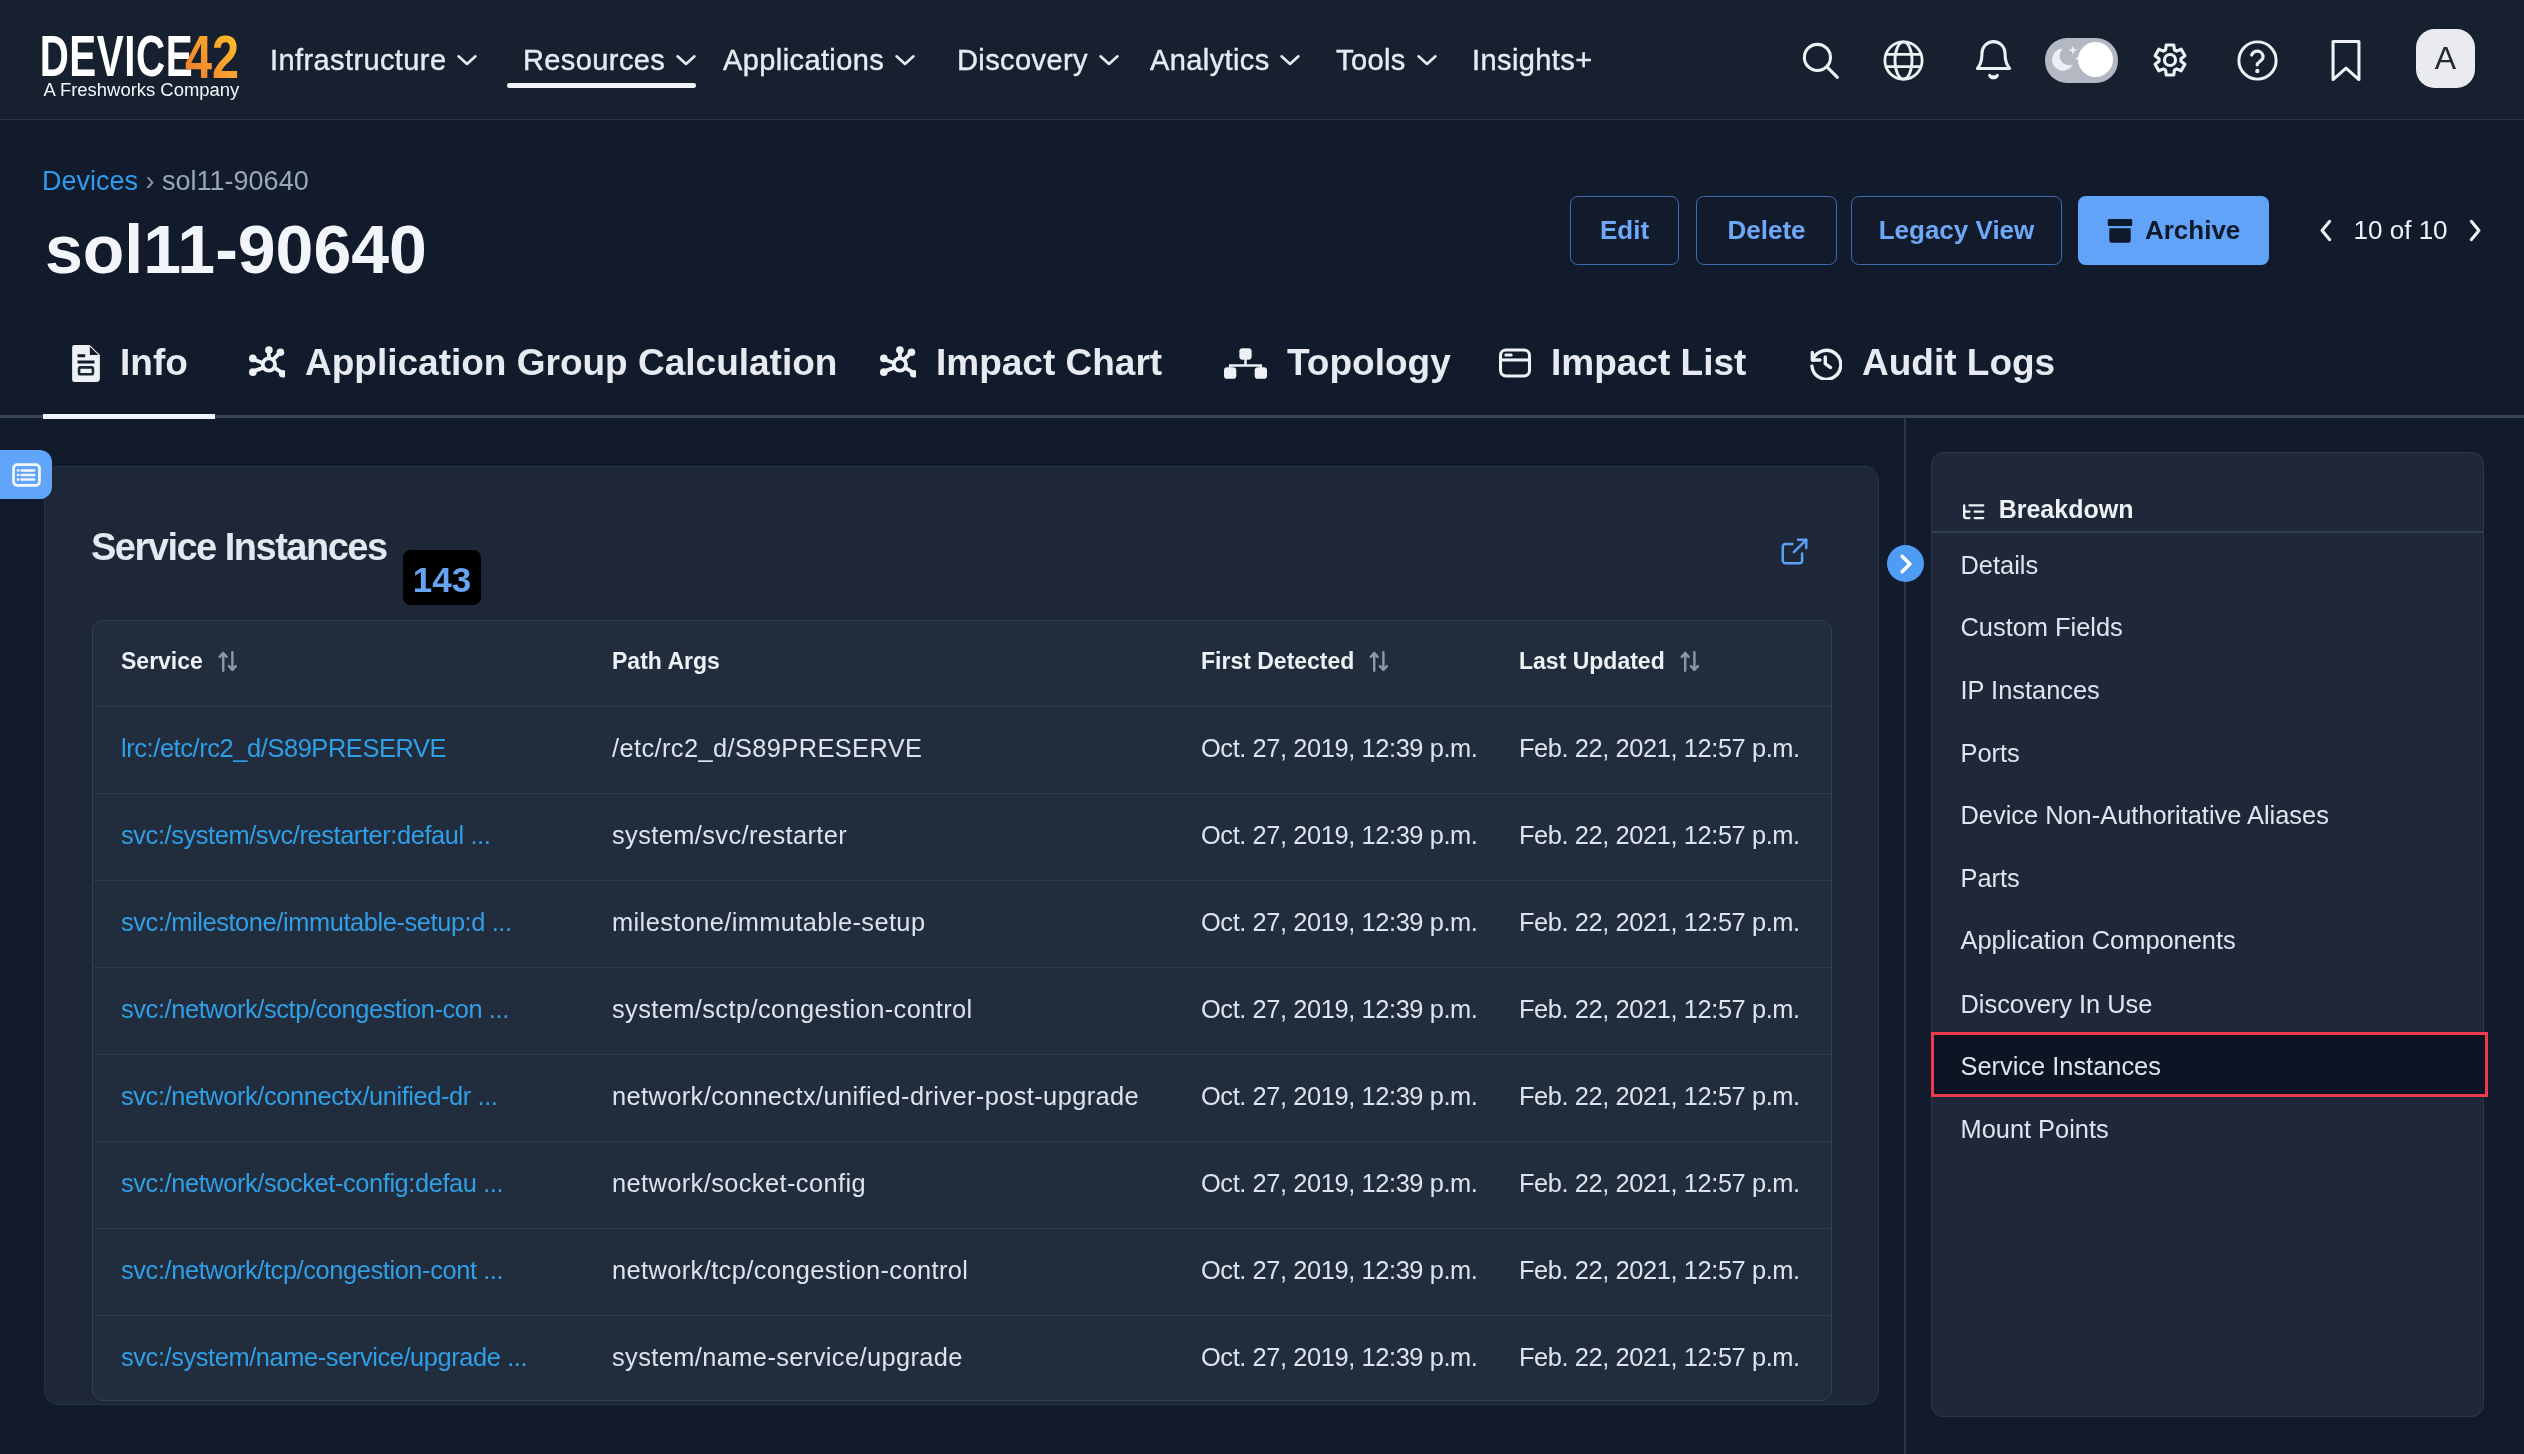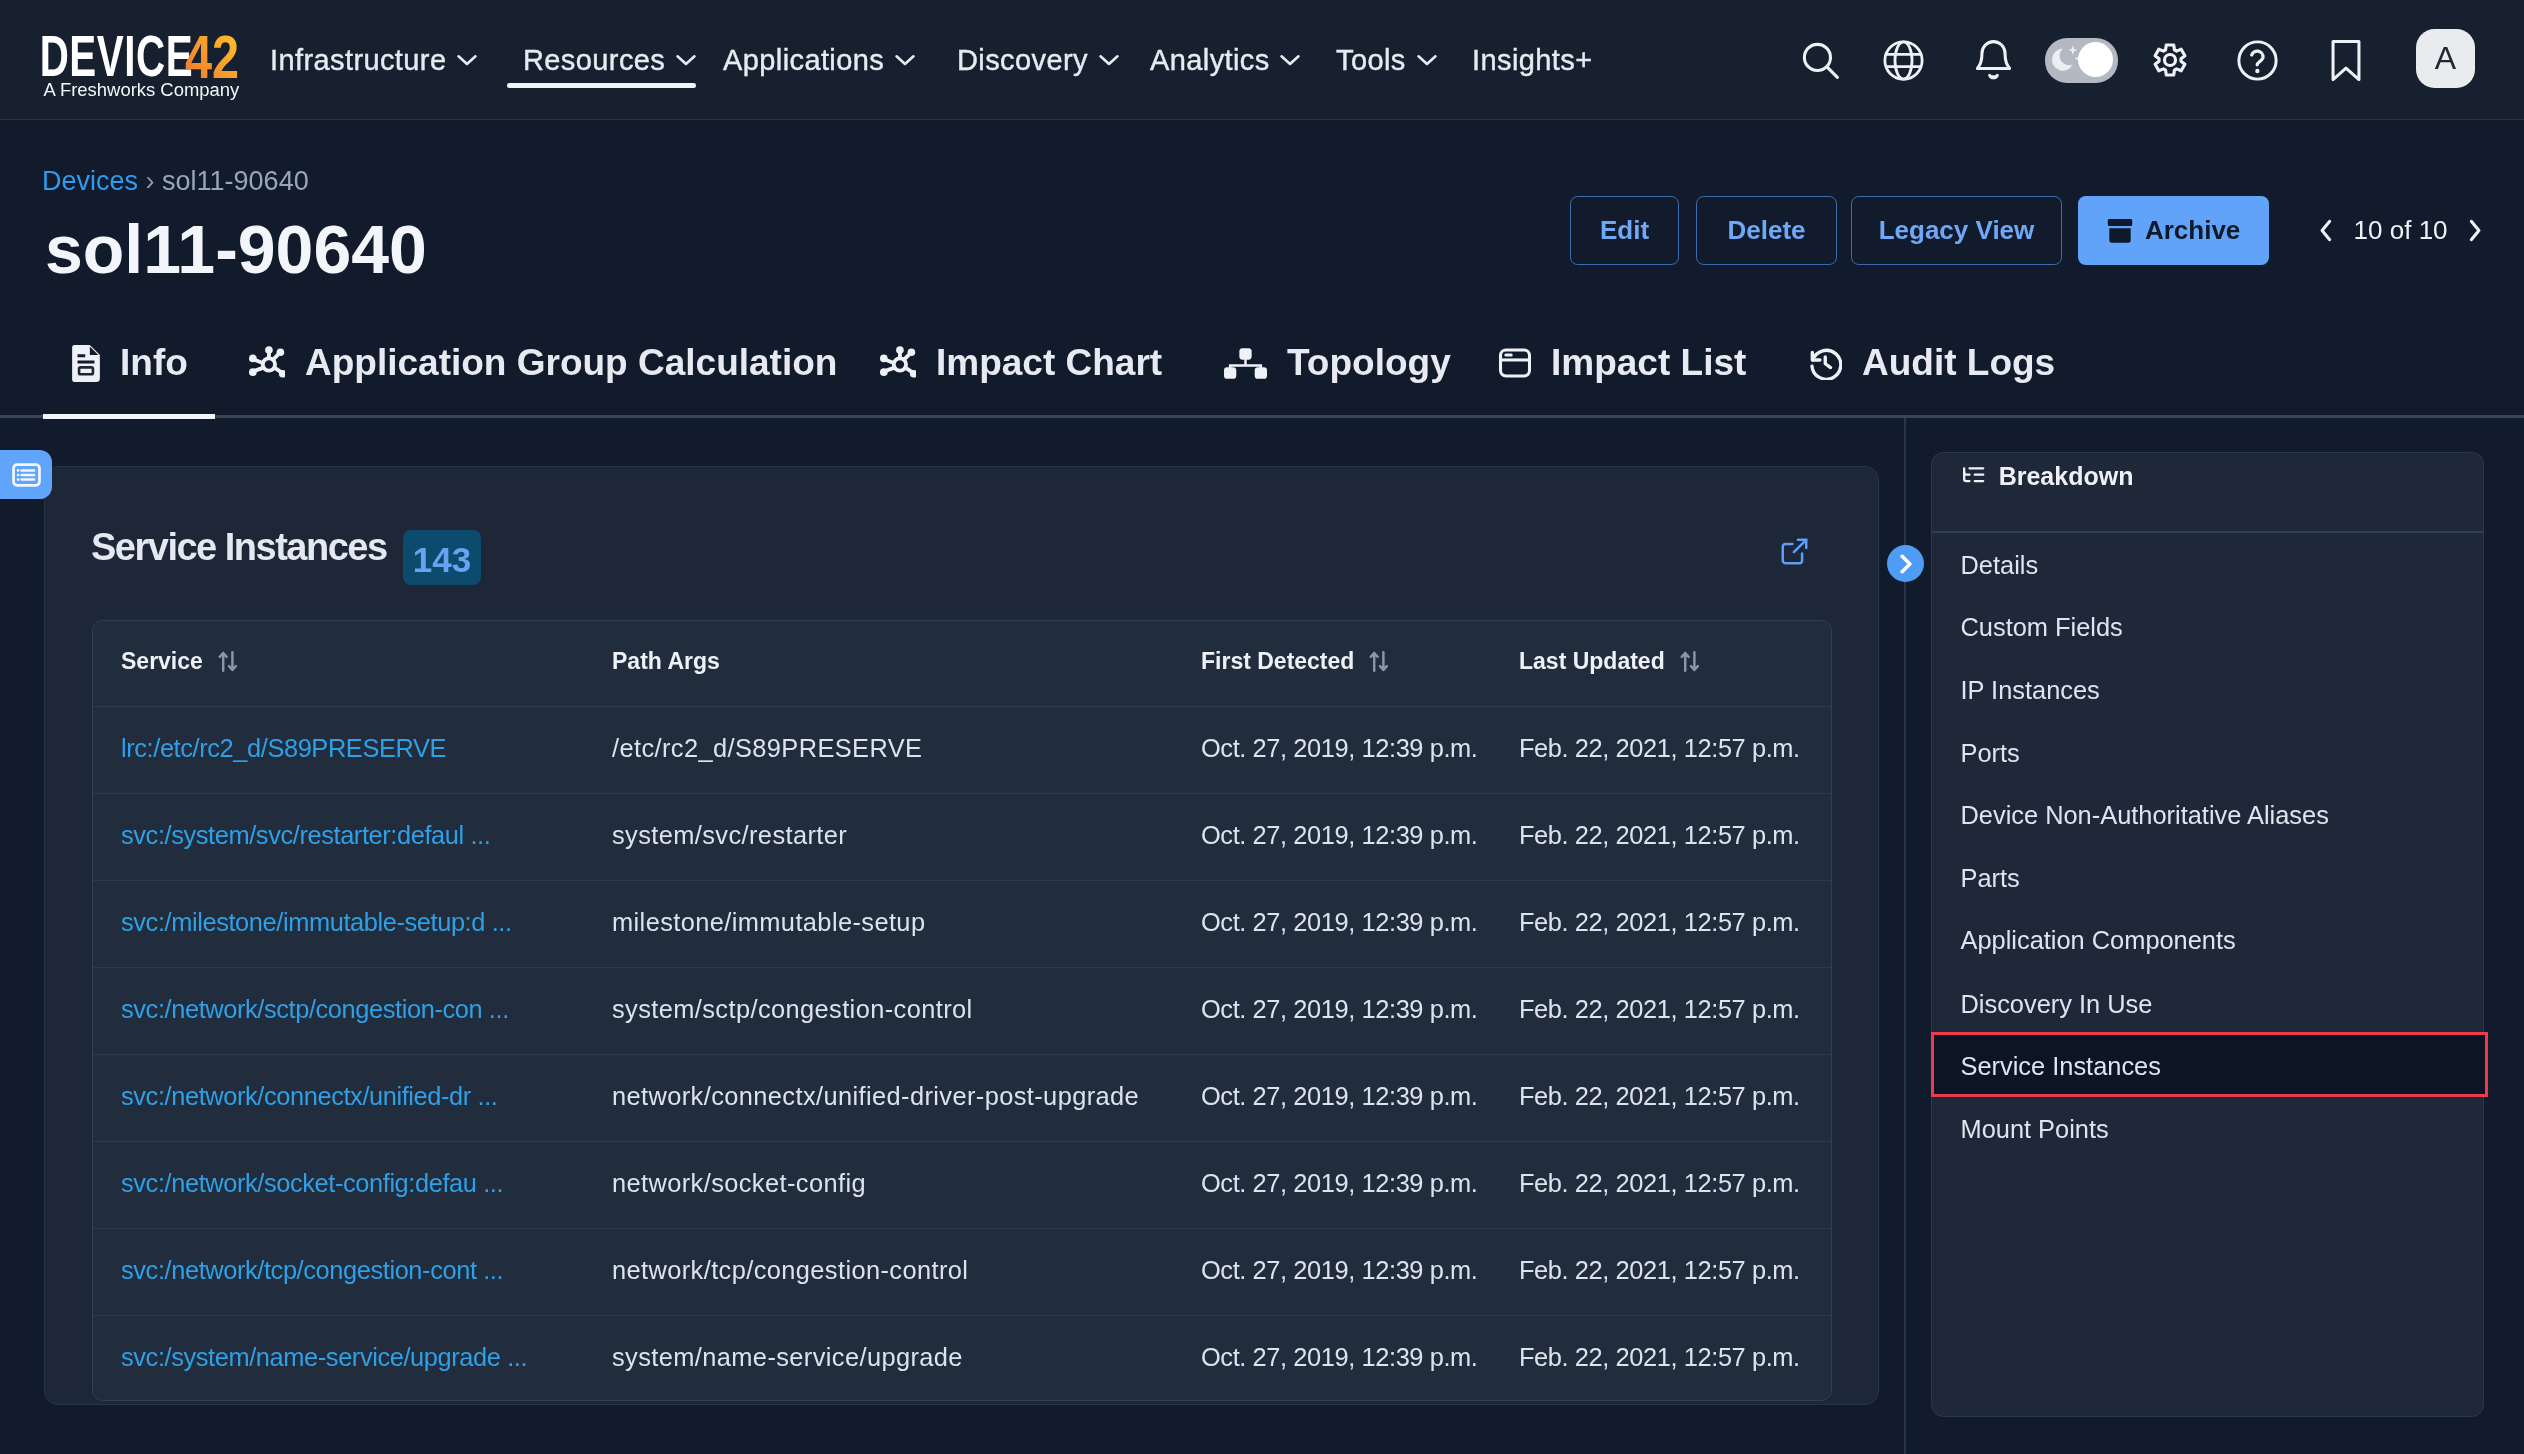--- a/index.html
+++ b/index.html
@@ -26,34 +26,34 @@
 
   
   .tab { position:absolute; top:336px; height:54px; display:flex; align-items:center; gap:20px; color:#e7ebf1; font-size:37px; font-weight:700; }
   #tabline { position:absolute; left:0px; top:415px; width:2525px; height:3.1px; background:#3a4457; }
   #tabactive { position:absolute; left:43px; top:414px; width:172px; height:4.6px; background:#f1f4f8; }
 
   
   #panel { position:absolute; left:44px; top:466px; width:1835px; height:939px; background:#1d2737; border:1.5px solid #27334a; border-radius:14px; }
   #listbtn { position:absolute; left:0px; top:450px; width:52px; height:49px; background:#60a5fa; border-radius:0 12.3px 12.3px 0; display:flex; align-items:center; justify-content:center; }
   #panel-title { position:absolute; left:91px; top:526px; font-size:38px; font-weight:700; color:#e4e9f1; letter-spacing:-1.5px; }
-  #badge { position:absolute; left:403px; top:530px; width:78px; height:55px; background:#0c4a6e; border-radius:7.7px; color:#66a4f2; font-size:35px; font-weight:700; display:flex; align-items:center; justify-content:center; padding-top:5.4px; }
+  #badge { position:absolute; left:403px; top:550px; width:78px; height:55px; background:#000000; border-radius:7.7px; color:#66a4f2; font-size:35px; font-weight:700; display:flex; align-items:center; justify-content:center; padding-top:5.4px; }
   #extlink { position:absolute; left:1780px; top:537px; }
 
   #table { position:absolute; left:92px; top:620px; width:1740px; height:781px; background:#212c3d; border:1.5px solid #333e52; border-radius:10.8px; overflow:hidden; }
   .th { position:absolute; top:0; height:85px; display:flex; align-items:center; gap:14px; color:#eef1f6; font-size:23px; font-weight:700; padding-bottom:3.8px; }
   .row { position:absolute; left:0; width:1738px; height:87px; border-top:1.5px solid #2e3949; }
   .cell { position:absolute; top:0; height:87px; display:flex; align-items:center; font-size:25.4px; color:#dce3ec; padding-bottom:4.6px; }
   .pa { letter-spacing:0.4px; }
   .dt { letter-spacing:-0.4px; }
   .link { color:#2f9fe6; letter-spacing:-0.4px; }
 
   
   #sidebar { position:absolute; left:1931px; top:452px; width:553px; height:965px; background:#1e2839; border:1.5px solid #2c3849; border-radius:12.3px; }
-  #sb-head { position:absolute; left:29px; top:9.2px; height:62px; display:flex; align-items:flex-start; gap:12.3px; color:#eef1f6; font-size:25px; font-weight:700; }
+  #sb-head { position:absolute; left:29px; top:9.2px; height:62px; display:flex; align-items:flex-end; gap:12.3px; color:#eef1f6; font-size:25px; font-weight:700; }
   #sb-div { position:absolute; left:0px; top:78px; width:551px; height:1.5px; background:#323e52; }
   .sbitem { position:absolute; left:28.5px; height:62px; display:flex; align-items:center; font-size:25.4px; color:#dfe5ee; }
   #sb-active { position:absolute; left:-1.5px; top:579px; width:557px; height:65px; background:#0d1524; border:3.8px solid #ee3a4e; }
 
   #vdiv { position:absolute; left:1904px; top:418px; width:1.5px; height:1037px; background:#2b3548; }
   #bluecirc { position:absolute; left:1887px; top:545px; width:37px; height:37px; border-radius:50%; background:#4f9cf5; display:flex; align-items:center; justify-content:center; }
 </style>
 </head>
 <body>
 <div id="root">

